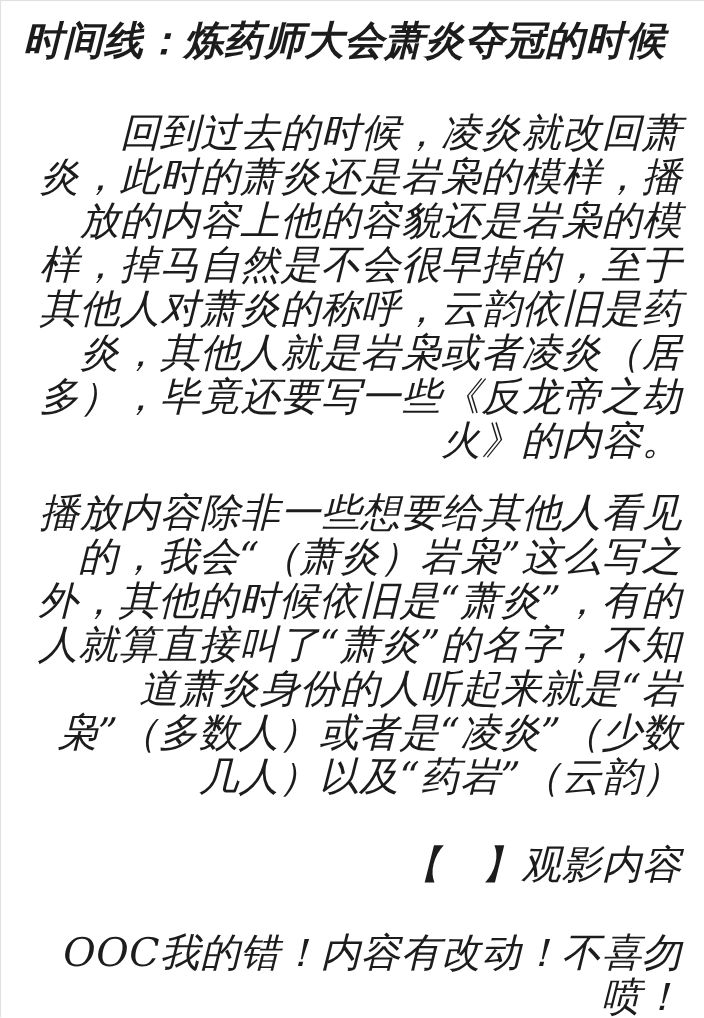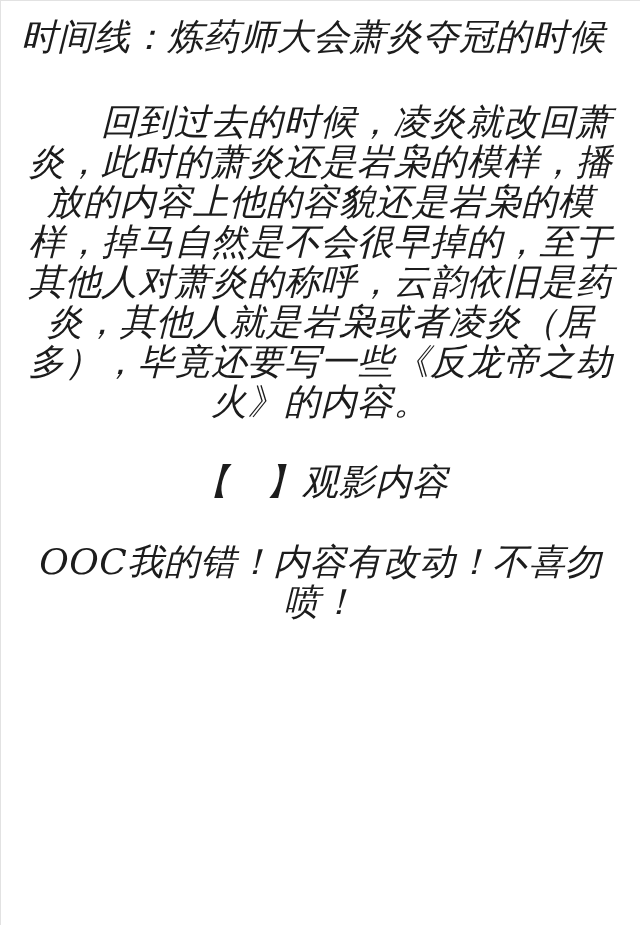--- a/index.html
+++ b/index.html
@@ -19,30 +19,30 @@
     padding: 16px 20px 0 20px;
     overflow: hidden;
     font-family: "DejaVu Serif", serif;
     
     font-style: italic;
   }
   .doc-title {
     margin: 0;
     font-size: 36px;
     line-height: 40px;
-    font-weight: normal;
+    font-weight: bold;
     letter-spacing: 0.5px;
     white-space: nowrap;
   }
   .para {
     margin: 0;
     font-size: 36px;
     line-height: 40px;
     letter-spacing: 0.5px;
-    text-align: center;
+    text-align: right;
     word-break: normal;
     overflow-wrap: break-word;
   }
   .para-1 {
     margin-top: 45px;
     text-indent: 2em;
   }
   .para-2 {
     margin-top: 25px;
   }
@@ -54,17 +54,18 @@
   }
 </style>
 </head>
 <body>
 
 <div class="page">
   <h1 class="doc-title">时间线：炼药师大会萧炎夺冠的时候</h1>
 
   <p class="para para-1">回到过去的时候，凌炎就改回萧炎，此时的萧炎还是岩枭的模样，播放的内容上他的容貌还是岩枭的模样，掉马自然是不会很早掉的，至于其他人对萧炎的称呼，云韵依旧是药炎，其他人就是岩枭或者凌炎（居多），毕竟还要写一些《反龙帝之劫火》的内容。</p>
 
+  <p class="para para-2">播放内容除非一些想要给其他人看见的，我会“（萧炎）岩枭”这么写之外，其他的时候依旧是“萧炎”，有的人就算直接叫了“萧炎”的名字，不知道萧炎身份的人听起来就是“岩枭”（多数人）或者是“凌炎”（少数几人）以及“药岩”（云韵）</p>
 
   <p class="para bracket-line">【　】观影内容</p>
 
   <p class="para ooc-line">OOC我的错！内容有改动！不喜勿喷！</p>
 </div>
 
 </body></html>

